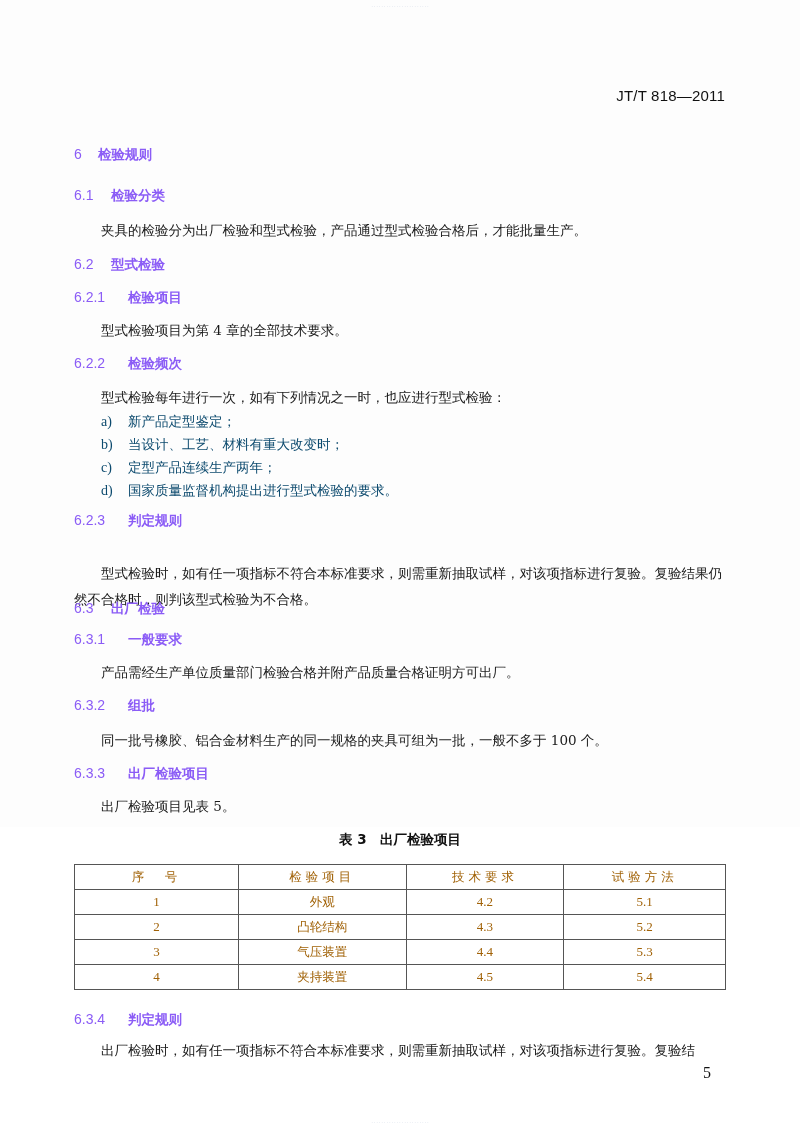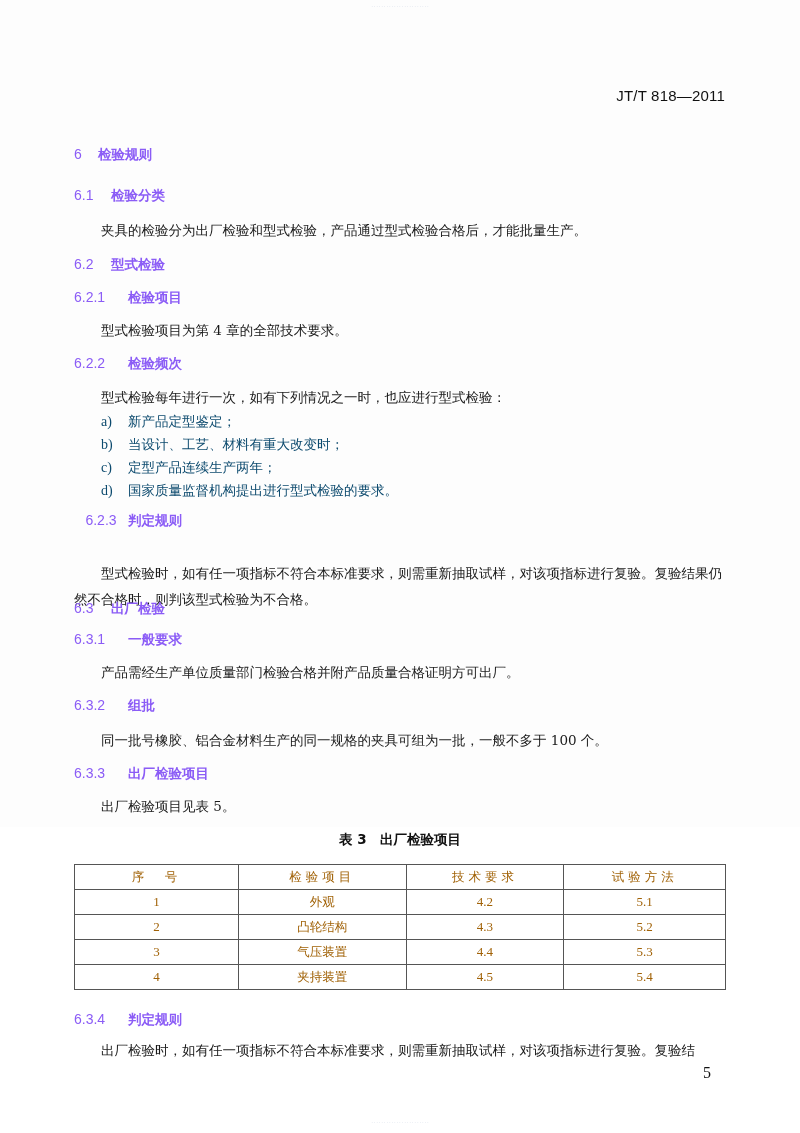--- a/index.html
+++ b/index.html
@@ -63,21 +63,21 @@
     <span class="mk">b)</span><span>当设计、工艺、材料有重大改变时；</span>
   </div>
   <div class="li" style="top:459px;">
     <span class="mk">c)</span><span>定型产品连续生产两年；</span>
   </div>
   <div class="li" style="top:482px;">
     <span class="mk">d)</span><span>国家质量监督机构提出进行型式检验的要求。</span>
   </div>
 
   <div class="h" style="top:512px;">
-    <span class="num" style="width:54px;text-align:center;">6.2.3</span><span class="ttl">判定规则</span>
+    <span class="num" style="width:54px;">6.2.3</span><span class="ttl">判定规则</span>
   </div>
   <div class="p indent" style="top:560px;">型式检验时，如有任一项指标不符合本标准要求，则需重新抽取试样，对该项指标进行复验。复验结果仍然不合格时，则判该型式检验为不合格。</div>
 
   <div class="h" style="top:600px;">
     <span class="num" style="width:37px;">6.3</span><span class="ttl">出厂检验</span>
   </div>
 
   <div class="h" style="top:631px;">
     <span class="num" style="width:54px;">6.3.1</span><span class="ttl">一般要求</span>
   </div>

